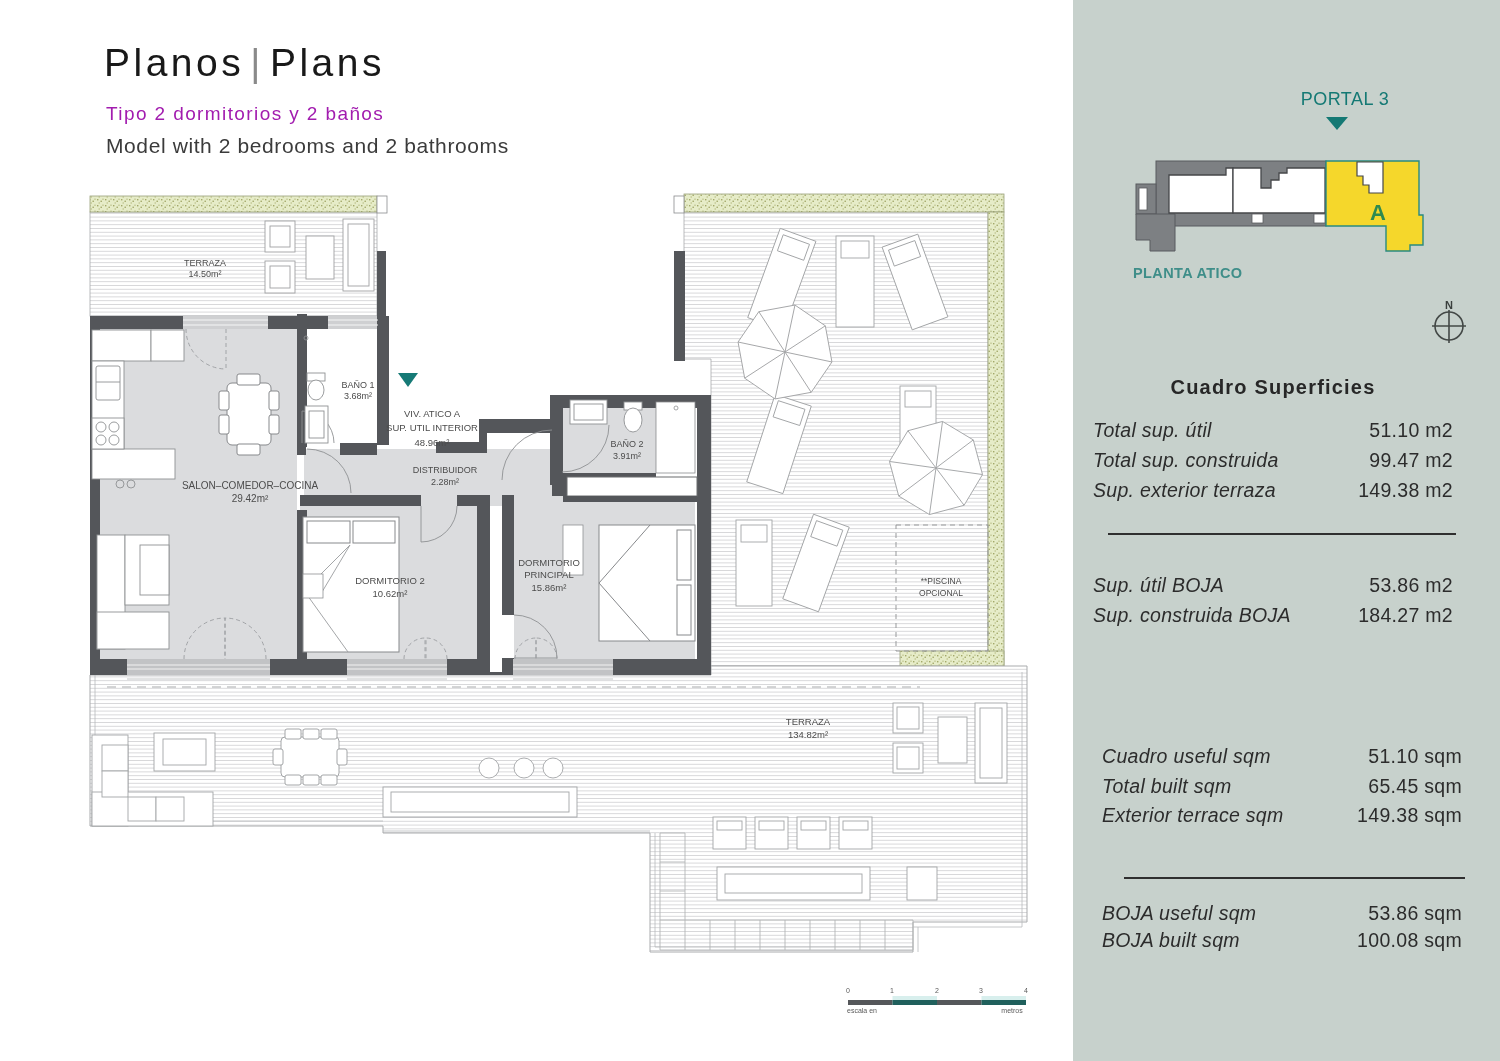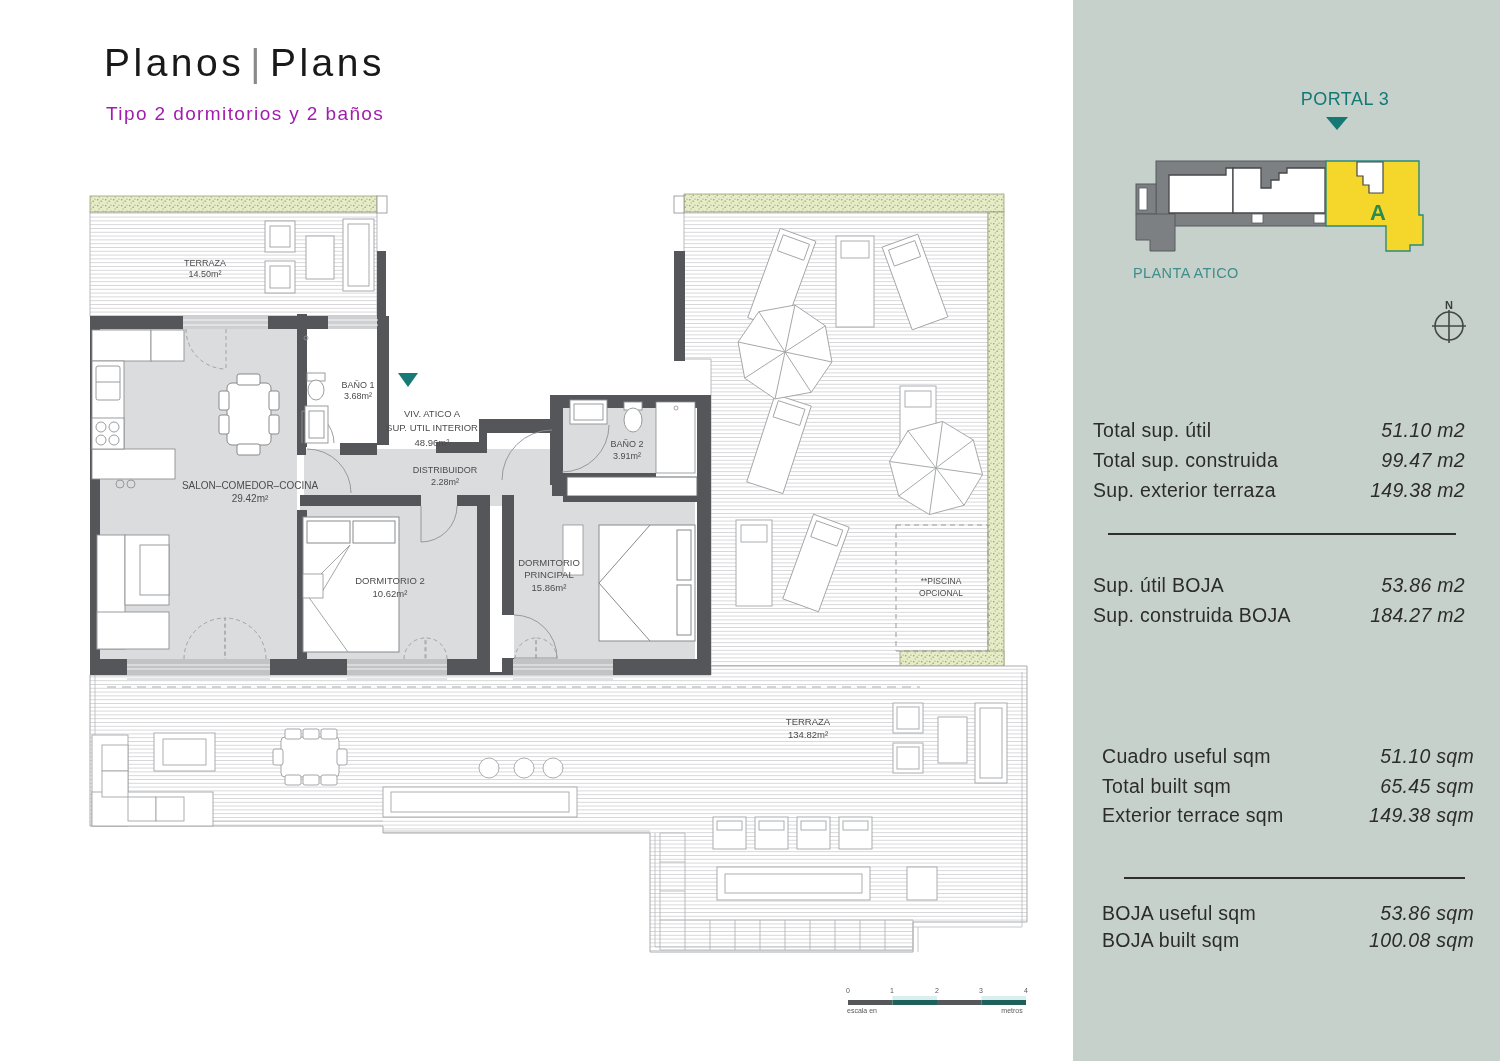--- a/index.html
+++ b/index.html
@@ -7,37 +7,38 @@
 .page{position:relative;width:1500px;height:1061px;background:#fff;}
 
 .title{position:absolute;left:104px;top:41px;font-size:39px;letter-spacing:3.5px;color:#191919;font-weight:400;}
 .title .sep{color:#8a8a8a;font-weight:300;padding:0 6px;}
 .sub1{position:absolute;left:106px;top:103px;font-size:19px;letter-spacing:1.4px;color:#a21caf;}
 .sub2{position:absolute;left:106px;top:134px;font-size:21px;letter-spacing:.6px;color:#3b3b3b;font-weight:500;}
 
 .panel{position:absolute;left:1073px;top:0;width:427px;height:1061px;background:#c7d1cc;}
 .portal{position:absolute;left:1260px;top:89px;width:170px;text-align:center;font-size:18px;font-weight:400;letter-spacing:.5px;color:#147974;}
 .tri{position:absolute;left:1326px;top:117px;width:0;height:0;border-left:11px solid transparent;border-right:11px solid transparent;border-top:13px solid #147974;}
-.planta{position:absolute;left:1133px;top:265px;font-size:14.5px;letter-spacing:.4px;color:#3f8e89;}
+.planta{position:absolute;left:1133px;top:265px;font-size:14.5px;letter-spacing:.4px;color:#3f8e89;font-weight:bold;}
 .h1{position:absolute;width:427px;left:1073px;text-align:center;font-weight:700;color:#272727;}
 .cuadro{top:376px;font-size:20px;letter-spacing:1.2px;width:400px !important;}
 .tablareas{top:700px;font-size:20px;letter-spacing:1.8px;}
 .row{position:absolute;color:#2c2c2c;font-size:19.5px;letter-spacing:.3px;}
-.row .l{position:absolute;left:0;white-space:nowrap;}
-.row .r{position:absolute;right:4px;white-space:nowrap;font-style:italic;}
+.row .l{position:absolute;left:0;white-space:nowrap;font-style:italic;}
+.row .r{position:absolute;right:16px;white-space:nowrap;}
 .divider{position:absolute;height:0;border-top:2px solid #2f2f2f;}
 </style>
 </head>
 <body>
 <div class="page">
 
   <div class="title">Planos<span class="sep">|</span>Plans</div>
 
   <div class="sub1">Tipo 2 dormitorios y 2 baños</div>
 
+  <div class="sub2">Model with 2 bedrooms and 2 bathrooms</div>
 
   <svg id="plan" width="1073" height="1061" viewBox="0 0 1073 1061" style="position:absolute;left:0;top:0;">
     <defs>
       <pattern id="hh" width="8" height="3.8" patternUnits="userSpaceOnUse">
         <rect width="8" height="3.8" fill="#ffffff"></rect>
         <line x1="0" y1="0.5" x2="8" y2="0.5" stroke="#d2d3d5" stroke-width="0.9"></line>
       </pattern>
       <pattern id="gh" width="8" height="6" patternUnits="userSpaceOnUse">
         <rect width="8" height="6" fill="#e6ecc8"></rect>
         <rect x="1" y="1" width="1.4" height="1.4" fill="#a2a868"></rect>
@@ -499,20 +500,21 @@
 
   <div class="planta">PLANTA ATICO</div>
 
   <svg id="compass" width="50" height="60" viewBox="0 0 50 60" style="position:absolute;left:1426px;top:296px;">
     <text x="23" y="13" font-size="11" fill="#3a3f3d" text-anchor="middle" font-weight="bold">N</text>
     <circle cx="23" cy="30" r="14" fill="none" stroke="#434846" stroke-width="1.6"></circle>
     <line x1="23" y1="14" x2="23" y2="47" stroke="#434846" stroke-width="1.6"></line>
     <line x1="6" y1="30" x2="40" y2="30" stroke="#434846" stroke-width="1.6"></line>
   </svg>
 
+  <div class="h1 cuadro">Cuadro Superficies</div>
 
   <div class="row" style="left:1093px;top:419px;width:376px;">
       <span class="l">Total sup. útil</span>
       <span class="r">51.10 m2</span>
     </div>
   <div class="row" style="left:1093px;top:449px;width:376px;">
       <span class="l">Total sup. construida</span>
       <span class="r">99.47 m2</span>
     </div>
   <div class="row" style="left:1093px;top:479px;width:376px;">

